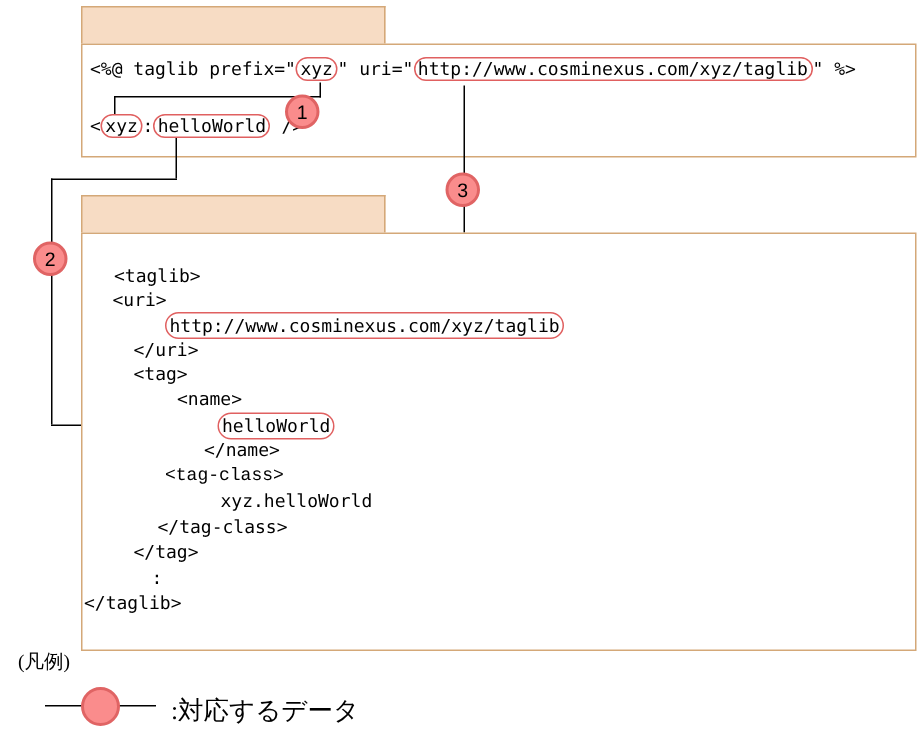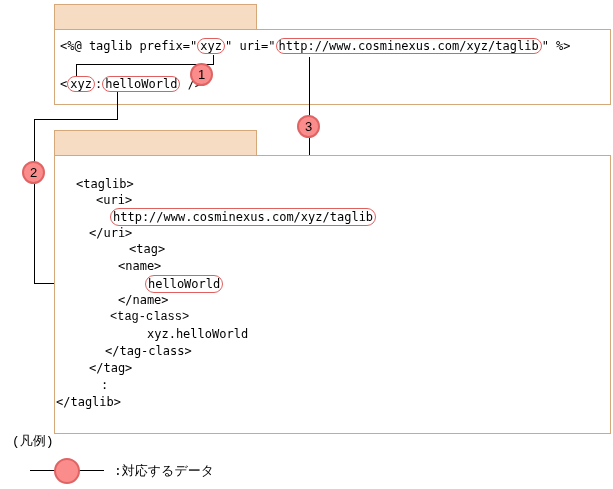--- a/index.html
+++ b/index.html
@@ -9,21 +9,21 @@
     .tab { background:#f7dcc4; border:1px solid #d4a878; border-bottom:none;
            font-size:12px; line-height:24px; padding-left:8px; box-sizing:border-box; white-space:pre; }
     .box { border:1px solid #d4a878; background:#fff; box-sizing:border-box; }
     .code { font-size:12px; line-height:16px; white-space:pre; }
     .oval { border:1px solid #e06060; border-radius:10px; padding:0 2px;text-align:right; }
     .circle { width:23px; height:23px; border-radius:50%; background:#fa8c8c; border:2px solid #e06464;
               box-sizing:border-box; font-family:"Liberation Sans",sans-serif; font-size:13px;
               text-align:center; line-height:19px; }
     .hl { background:#000; height:1px; }
     .vl { background:#000; width:1px; }
-    .jp { font-family:Liberation Mono, monospace; font-size:12px; white-space:pre; }
+    .jp { font-family:Liberation Serif, serif; font-size:12px; white-space:pre; }
   </style>
 </head>
 <body>
 
 <div class="abs tab" style="left:54px;top:4px;width:203px;height:26px;">
   <span>xyz.jsp (JSPファイル)</span>
 </div>
 <div class="abs box" style="left:54px;top:29px;width:557px;height:76px;"></div>
 
 <div class="abs code" style="left:60px;top:38px;"><span>&lt;%@ taglib prefix="</span><span class="oval">xyz</span><span>" uri="</span><span class="oval">http://www.cosminexus.com/xyz/taglib</span><span>" %&gt;</span></div>
@@ -43,30 +43,30 @@
 
 <div class="abs vl" style="left:309px;top:57px;height:150px;"></div>
 <div class="abs circle" style="left:297px;top:115px;">3</div>
 
 <div class="abs tab" style="left:54px;top:130px;width:203px;height:26px;">
   <span>xyz.tld (TLDファイル)</span>
 </div>
 <div class="abs box" style="left:54px;top:155px;width:557px;height:279px;"></div>
 
 <div class="abs code" style="left:76px;top:176px;">&lt;taglib&gt;</div>
-<div class="abs code" style="left:96px;top:192px;">&lt;uri&gt;</div>
+<div class="abs code" style="left:75px;top:192px;">&lt;uri&gt;</div>
 <div class="abs code oval" style="left:110px;top:208px;">http://www.cosminexus.com/xyz/taglib</div>
 <div class="abs code" style="left:89px;top:225px;">&lt;/uri&gt;</div>
-<div class="abs code" style="left:89px;top:241px;margin-left:40px;">&lt;tag&gt;</div>
+<div class="abs code" style="left:89px;top:241px;">&lt;tag&gt;</div>
 <div class="abs code" style="left:118px;top:258px;">&lt;name&gt;</div>
 <div class="abs code oval" style="left:145px;top:275px;">helloWorld</div>
-<div class="abs code" style="left:118px;top:292px;">&lt;/name&gt;</div>
+<div class="abs code" style="left:136px;top:292px;">&lt;/name&gt;</div>
 <div class="abs code" style="left:110px;top:309px;font-family:Liberation Mono, monospace;">&lt;tag-class&gt;</div>
 <div class="abs code" style="left:147px;top:326px;">xyz.helloWorld</div>
 <div class="abs code" style="left:105px;top:343px;">&lt;/tag-class&gt;</div>
 <div class="abs code" style="left:89px;top:360px;">&lt;/tag&gt;</div>
 <div class="abs code" style="left:101px;top:377px;">:</div>
 <div class="abs code" style="left:56px;top:394px;">&lt;/taglib&gt;</div>
 
 <div class="abs jp" style="left:12px;top:432px;font-size:13px;">(凡例)</div>
 <div class="abs hl" style="left:30px;top:470px;width:74px;"></div>
 <div class="abs circle" style="left:54px;top:458px;width:26px;height:26px;"></div>
-<div class="abs jp" style="left:114px;top:462px;font-size:13px;">:対応するデータ</div>
+<div class="abs jp" style="left:114px;top:462px;font-size:17px;">:対応するデータ</div>
 
 </body></html>

